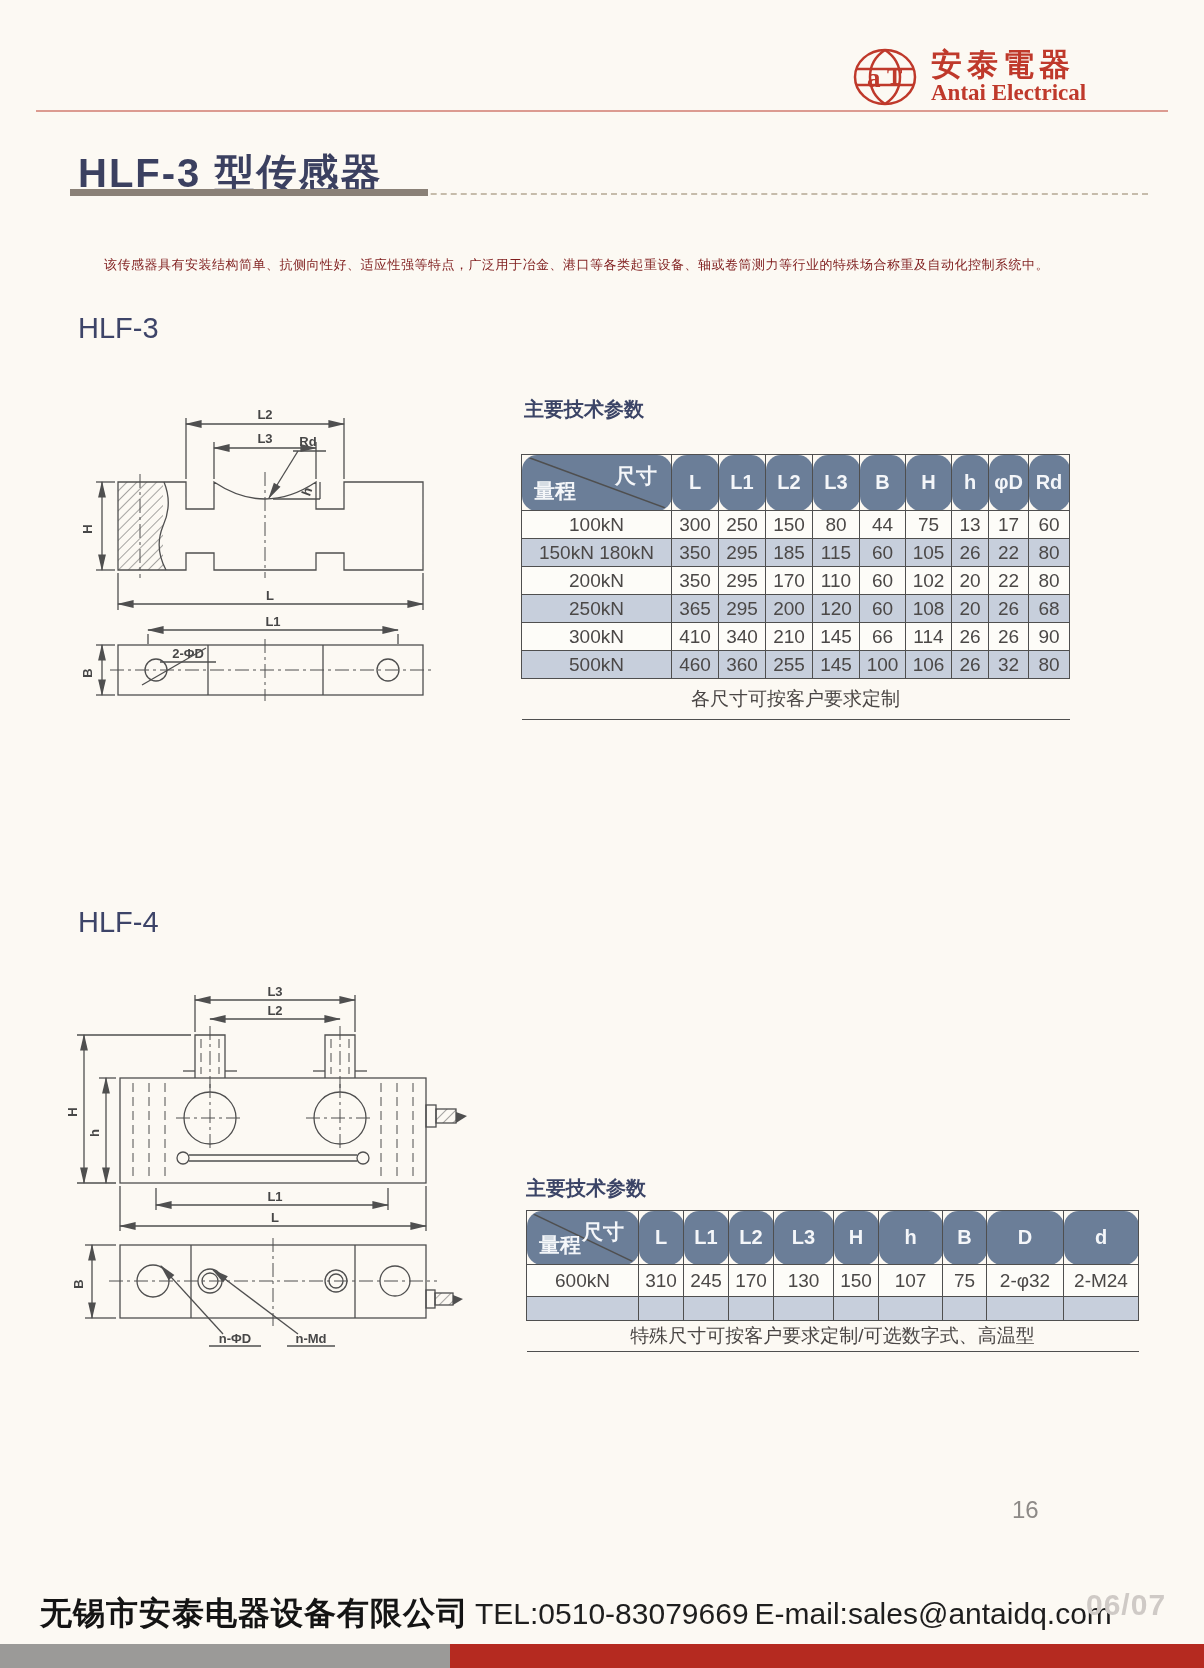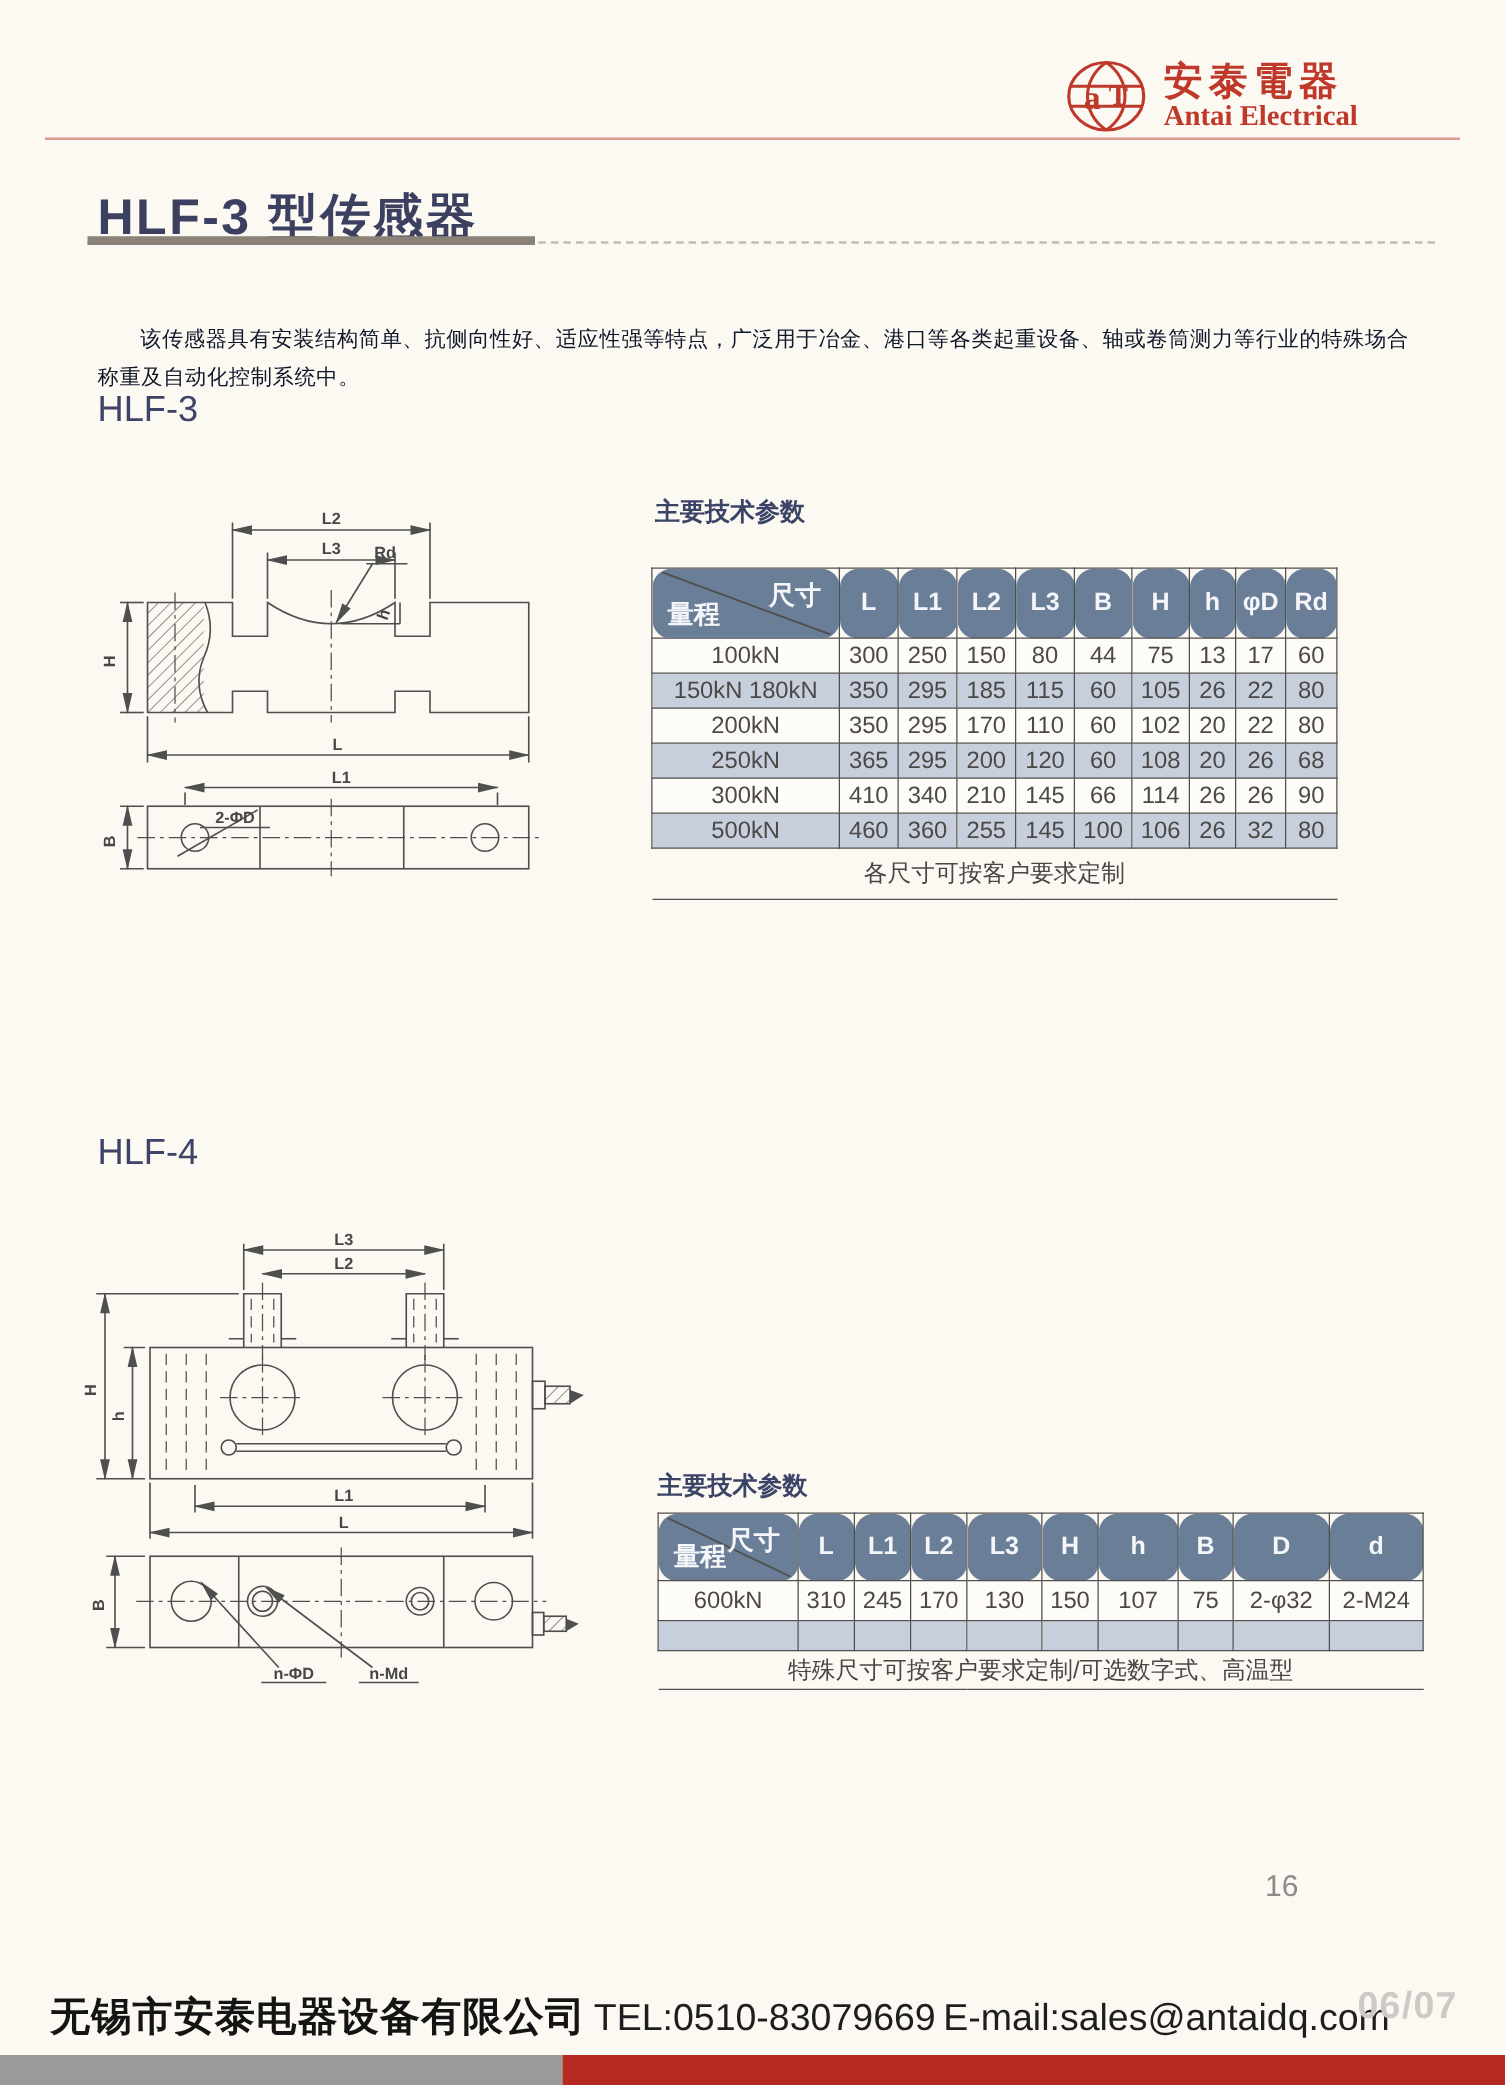--- a/index.html
+++ b/index.html
@@ -12,21 +12,21 @@
   .logo-cn{font-size:31px;font-weight:bold;letter-spacing:5px;line-height:1.05;}
   .logo-en{font-size:23px;font-weight:bold;line-height:1.05;}
   .red-rule{position:absolute;left:36px;top:110px;width:1132px;height:2px;background:#dc9b91;}
 
   
   .doc-title{position:absolute;left:78px;top:146px;font-size:40px;font-weight:bold;
              color:#3b4060;letter-spacing:2px;}
   .title-dash{position:absolute;left:70px;top:193px;width:1078px;border-top:2px dashed #c6bcab;}
   .title-bar{position:absolute;left:70px;top:189px;width:358px;height:7px;background:#8a8177;}
 
-  .intro{position:absolute;left:78px;top:240px;width:1058px;font-size:17px;color:#0f172a;
+  .intro{position:absolute;left:78px;top:240px;width:1058px;font-size:13px;color:#7f1d1d;
          line-height:1.78;text-indent:2em;letter-spacing:0.5px;}
 
   .sec-heading{position:absolute;left:78px;color:#3d4468;font-size:29px;font-weight:500;}
   #hlf3-heading{top:312px;}
   #hlf4-heading{top:906px;}
 
   .table-title{position:absolute;color:#3b4466;font-size:20px;font-weight:bold;}
   #t1-title{left:524px;top:396px;}
   #t2-title{left:526px;top:1175px;}
 

